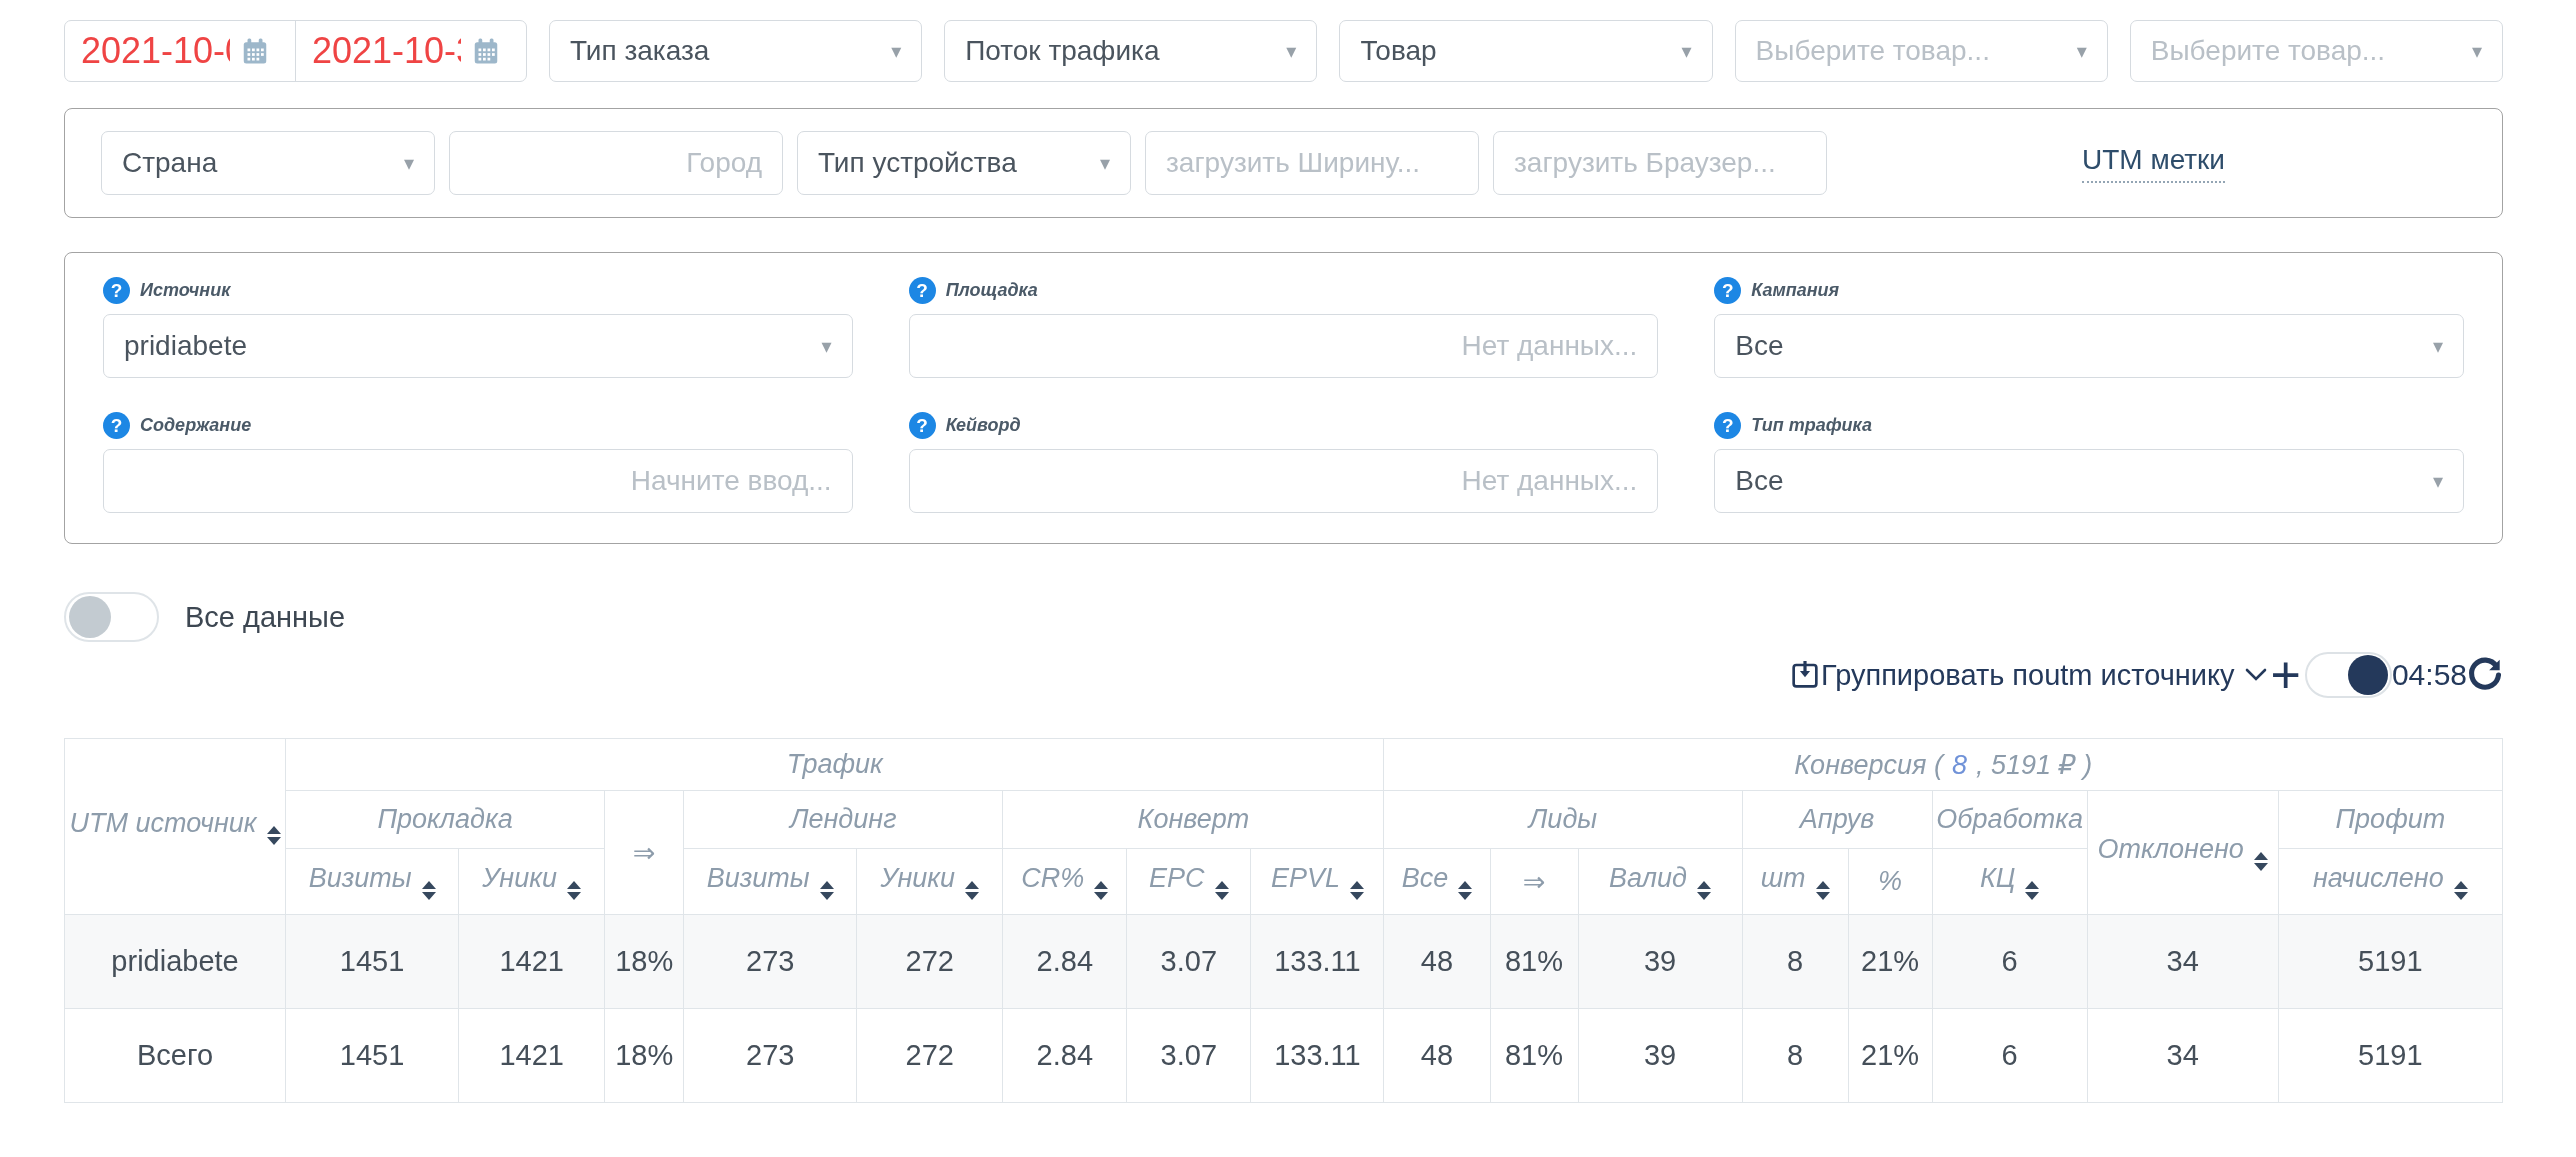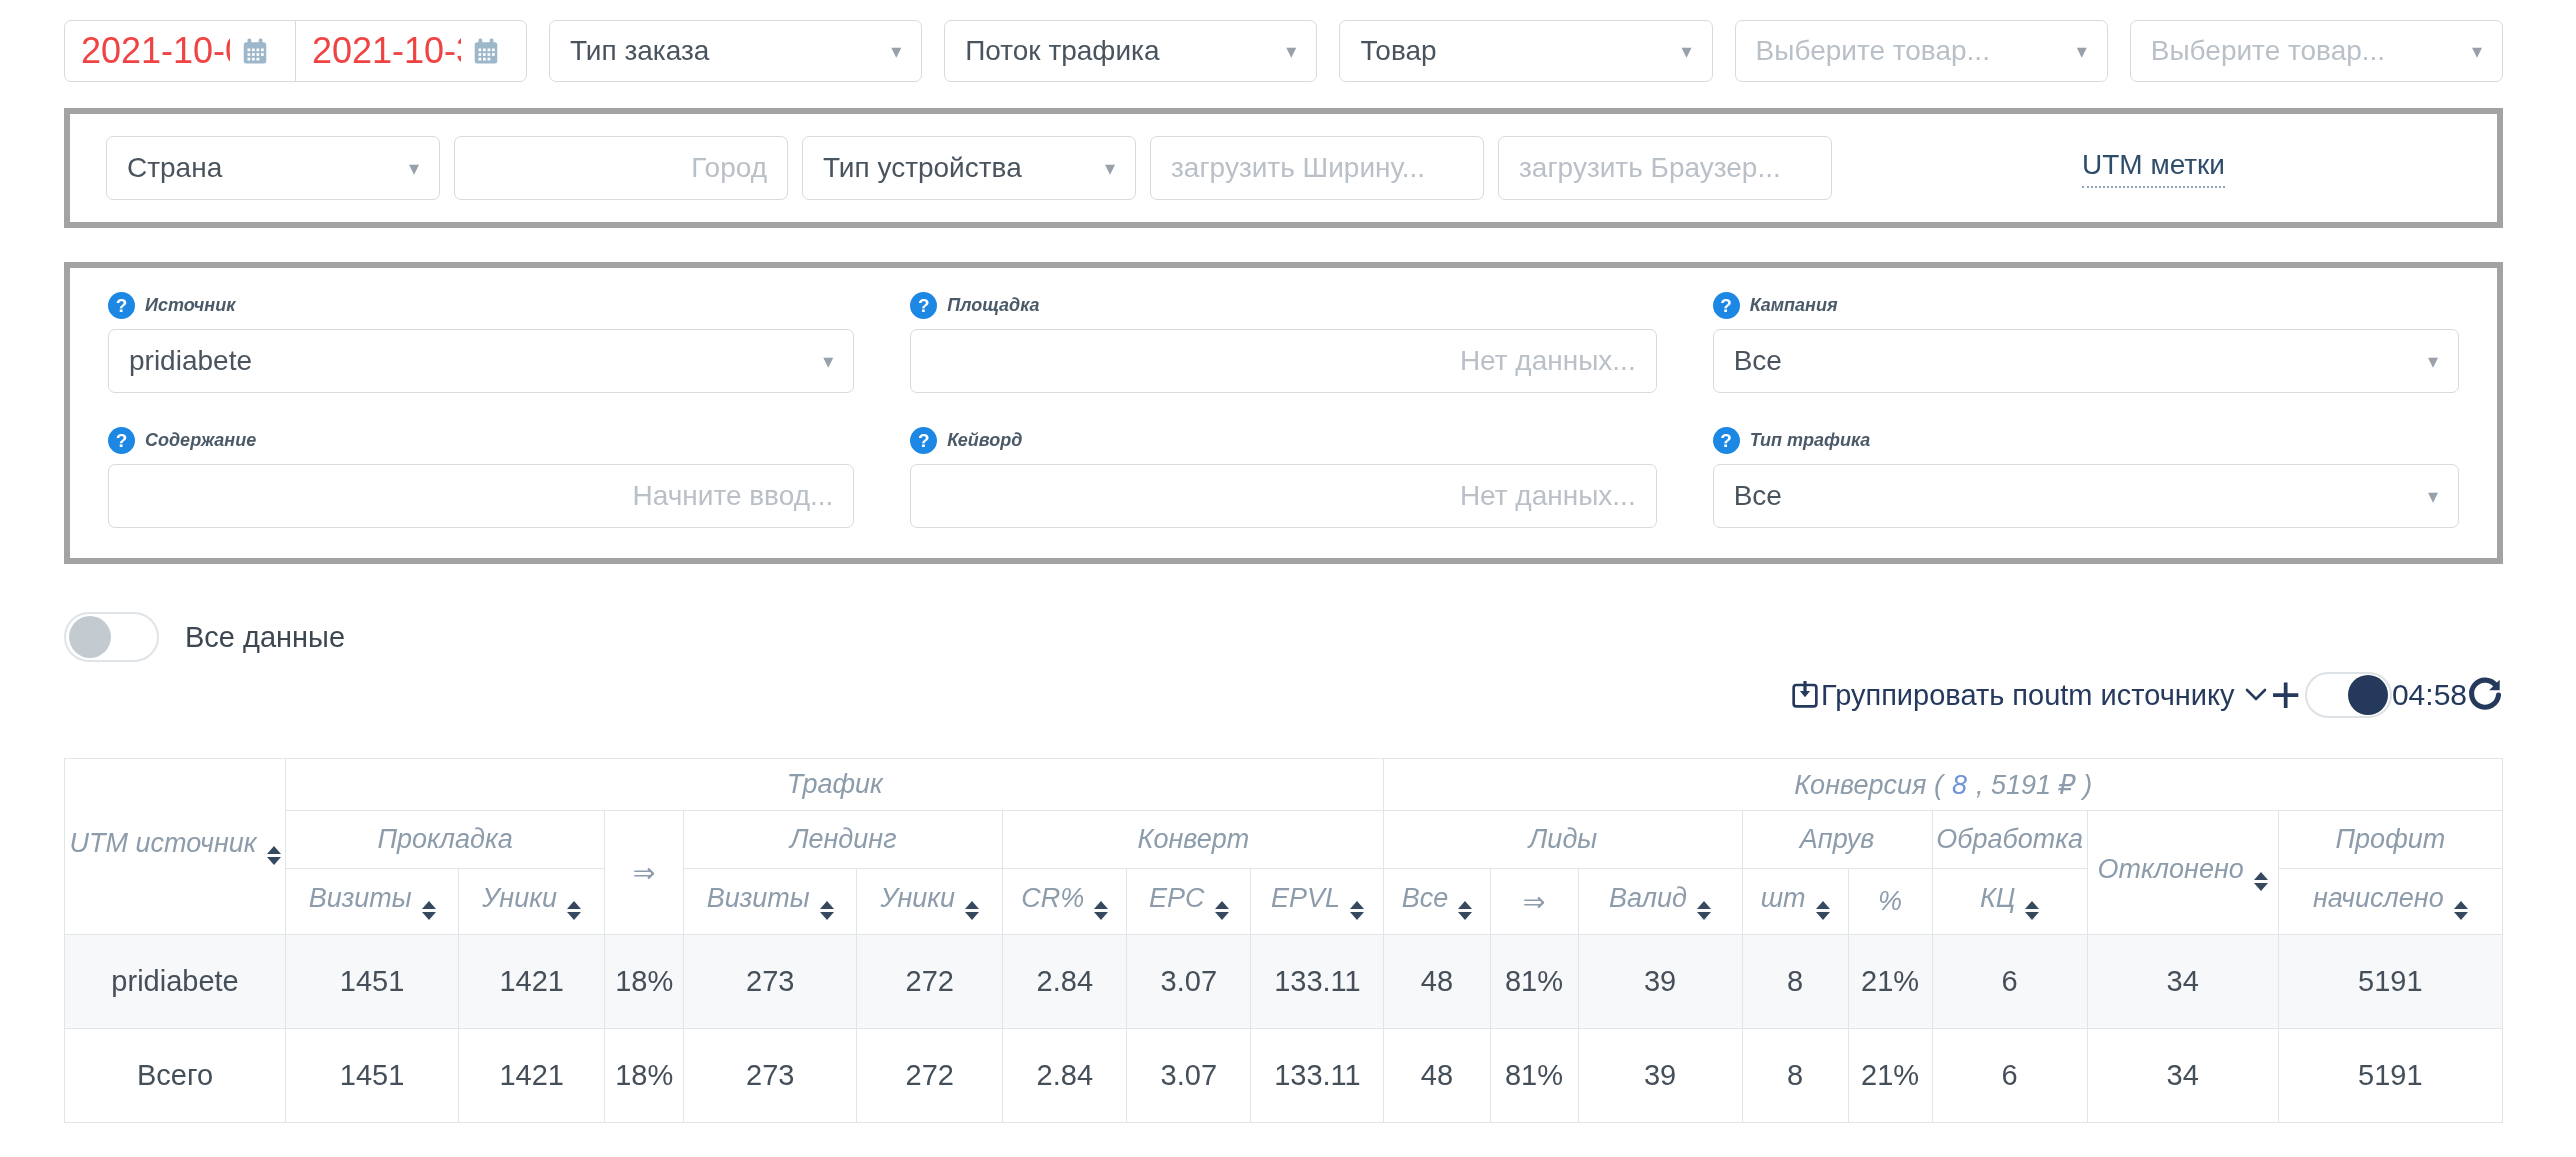--- a/index.html
+++ b/index.html
@@ -28,21 +28,21 @@
 
   
   .row1 { display: flex; gap: 22px; }
   .date-range { display: flex; width: 463px; border: 1px solid #d6dbe0; border-radius: 7px; height: 62px; }
   .date-cell { display: flex; align-items: center; gap: 10px; padding: 0 16px; flex: 1; }
   .date-cell + .date-cell { border-left: 1px solid #d6dbe0; }
   .date-cell input { width: 149px; height: 100%; border: none; outline: none; font-size: 36px; color: #ef4444; font-family: Liberation Sans, sans-serif; }
   .row1 .selectbox { flex: 1; height: 62px; }
 
   
-  .box { border: 6px solid #a3a3a3; border-radius: 0; background: #fff; }
+  .box { border: 1px solid #a3a3a3; border-radius: 8px; background: #fff; }
   .geo-box { margin-top: 26px; padding: 22px 36px; display: flex; align-items: center; gap: 14px; }
   .geo-box .ctl { width: 334px; height: 64px; flex: none; }
   .utm-link-wrap { flex: 1; display: flex; justify-content: center; }
   .utm-link {
     font-size: 28px; color: #2e4d6b; text-decoration: none;
     border-bottom: 2px dotted #93a5b4; padding-bottom: 5px; cursor: pointer;
   }
 
   
   .utm-box { margin-top: 34px; padding: 24px 38px 30px 38px; display: grid;

